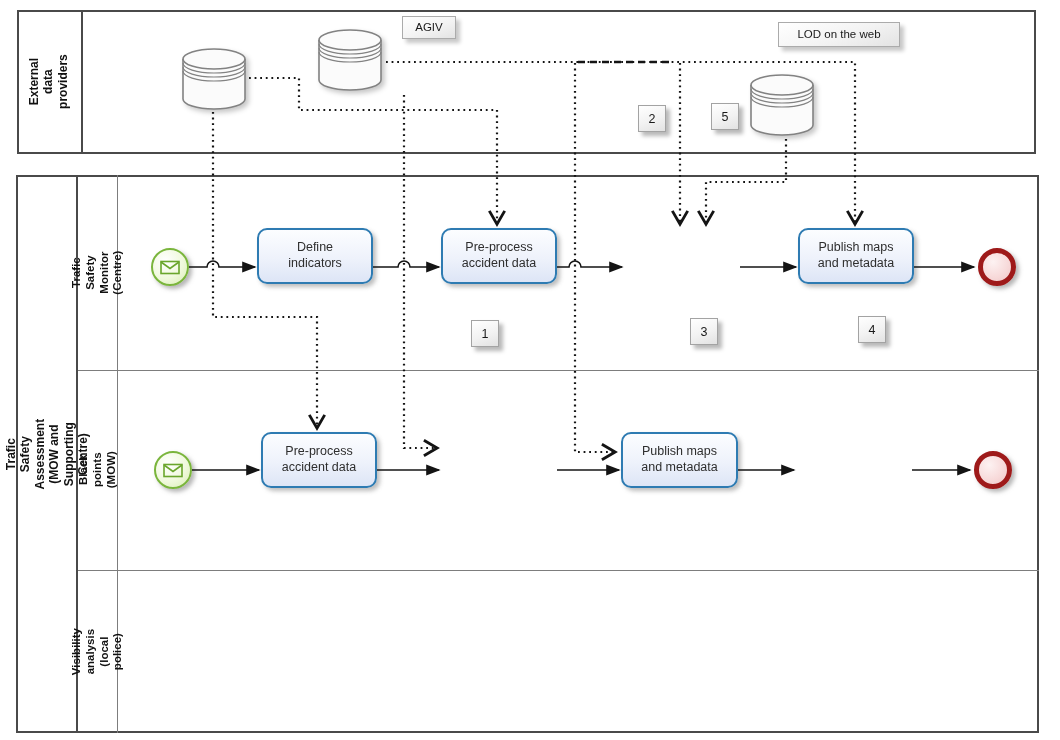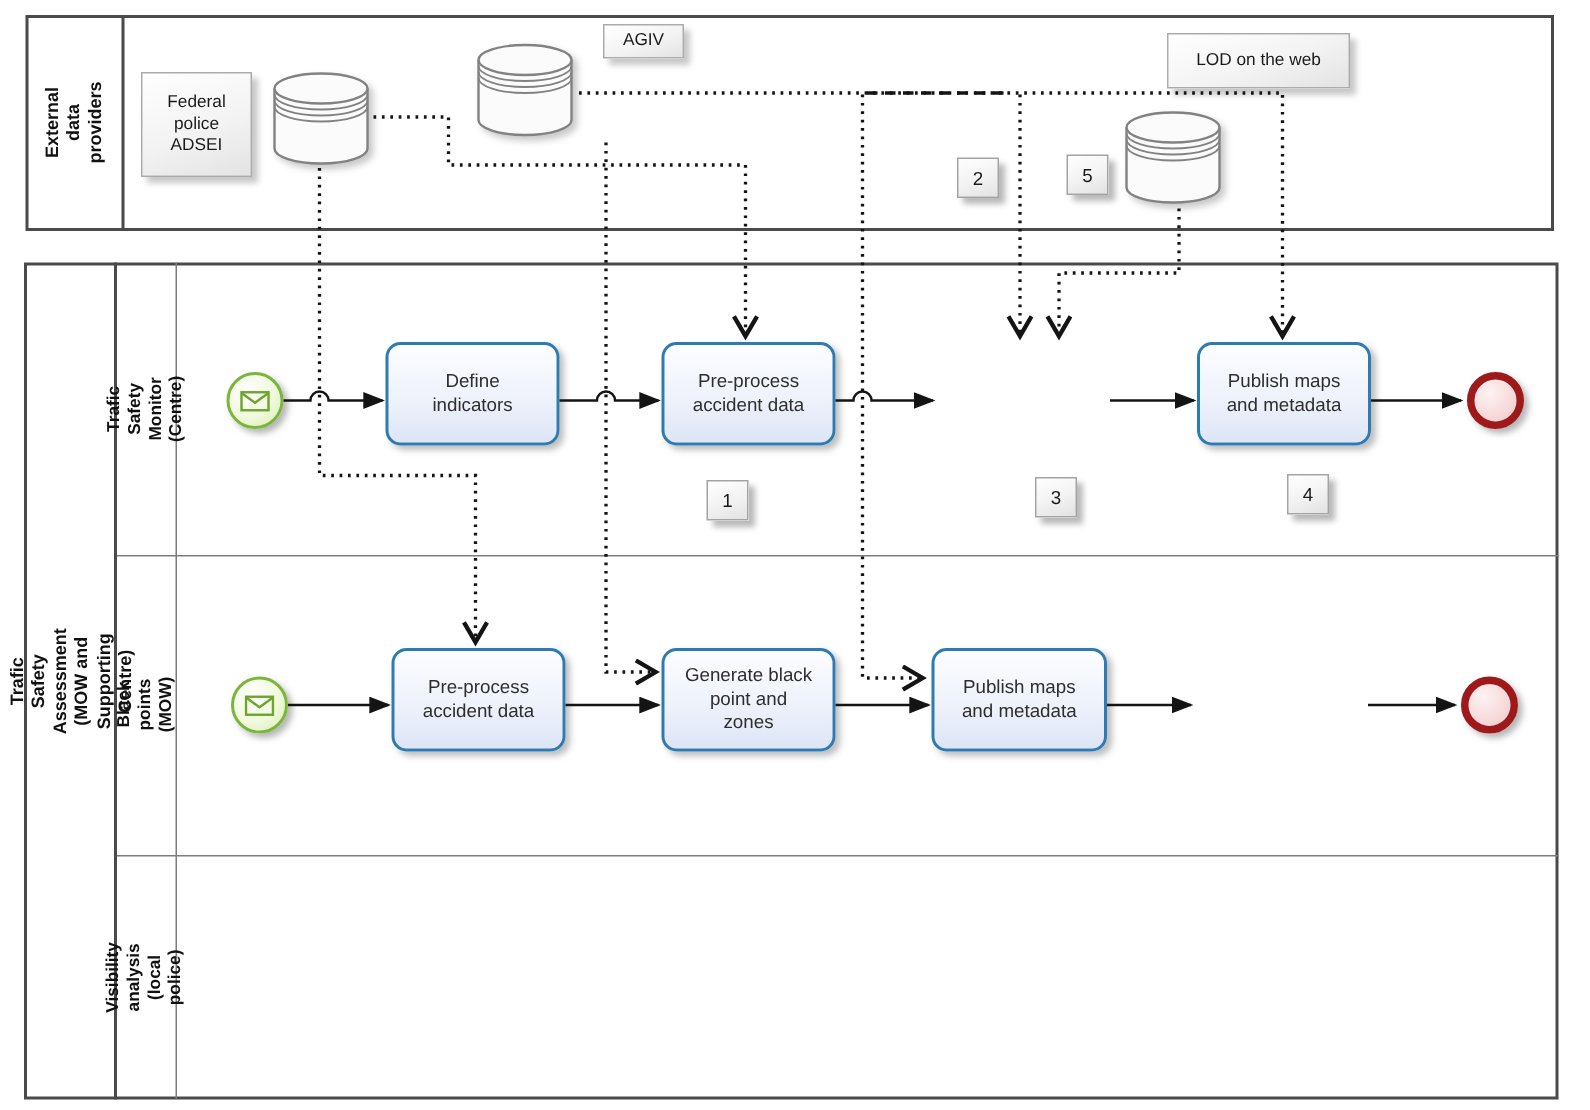--- a/index.html
+++ b/index.html
@@ -5,21 +5,21 @@
   *{box-sizing:border-box;}
   body{margin:0;background:#ffffff;}
   .stage{position:relative;width:1060px;height:740px;background:#ffffff;
          font-family:"Liberation Sans",sans-serif;overflow:hidden;}
   .pool{position:absolute;border:2px solid #4a4a4a;}
   .sep{position:absolute;background:#4a4a4a;}
   .sep-thin{position:absolute;background:#7d7d7d;}
   .vwrap{position:absolute;display:flex;align-items:center;justify-content:center;}
   .vtext{transform:rotate(-90deg);text-align:center;font-weight:bold;color:#111;
          line-height:1.2;white-space:normal;}
-  .task{position:absolute;height:69px;display:flex;align-items:center;justify-content:center;
+  .task{position:absolute;height:56px;display:flex;align-items:center;justify-content:center;
         text-align:center;border:2.5px solid #2e7bb2;border-radius:10px;
         background:linear-gradient(180deg,#fcfdff 0%,#eef2fb 55%,#dde5f6 100%);
         box-shadow:3px 3px 4px rgba(110,110,110,.45);
         font-size:12.5px;color:#2e2e2e;padding:0 13px;line-height:1.25;}
   .note{position:absolute;display:flex;align-items:center;justify-content:center;text-align:center;
         border:1px solid #ababab;
         background:linear-gradient(160deg,#ffffff 0%,#f3f3f3 55%,#e3e3e3 100%);
         box-shadow:4px 4px 4px rgba(0,0,0,.22);
         font-size:11.5px;color:#1a1a1a;line-height:1.3;}
   .badge{position:absolute;width:28px;height:27px;display:flex;align-items:center;justify-content:center;
@@ -63,27 +63,24 @@
   <div class="vwrap" style="left:79px;top:177px;width:38px;height:191px">
     <div class="vtext" style="width:152px;font-size:11.5px">Trafic Safety Monitor (Centre)</div>
   </div>
   <div class="vwrap" style="left:79px;top:372px;width:38px;height:196px">
     <div class="vtext" style="width:190px;font-size:11.5px">Black points (MOW)</div>
   </div>
   <div class="vwrap" style="left:79px;top:572px;width:38px;height:159px">
     <div class="vtext" style="width:148px;font-size:11.5px">Visibility analysis (local police)</div>
   </div>
 
-  <div class="note" style="left:94px;top:48px;width:74px;height:70px;padding:2px 4px">
-    <span>Federal police ADSEI</span>
-  </div>
   <div class="note" style="left:402px;top:16px;width:54px;height:23px">
     <span>AGIV</span>
   </div>
-  <div class="note" style="left:778px;top:22px;width:122px;height:37px">
+  <div class="note" style="left:778px;top:22px;width:122px;height:25px">
     <span>LOD on the web</span>
   </div>
 
   <svg class="cyl" style="left:181px;top:47px" width="66" height="66" viewBox="0 0 66 66">
     <path d="M2,12 L2,52 A31,10 0 0 0 64,52 L64,12" fill="#fbfbfb" stroke="#828282" stroke-width="1.6"></path>
     <ellipse cx="33" cy="12" rx="31" ry="10" fill="#fbfbfb" stroke="#828282" stroke-width="1.6"></ellipse>
     <path d="M2,16 A31,10 0 0 0 64,16" fill="none" stroke="#828282" stroke-width="1.2"></path>
     <path d="M2,20 A31,10 0 0 0 64,20" fill="none" stroke="#828282" stroke-width="1.2"></path>
     <path d="M2,24 A31,10 0 0 0 64,24" fill="none" stroke="#828282" stroke-width="1.2"></path>
   </svg>
@@ -137,23 +134,20 @@
 
   <div class="event start" style="left:154px;top:451px">
     <svg width="20" height="15" viewBox="0 0 20 15">
       <rect x="1" y="1.5" width="18" height="12" fill="none" stroke="#6aa62c" stroke-width="1.6"></rect>
       <path d="M1,2 L10,8.5 L19,2" fill="none" stroke="#6aa62c" stroke-width="1.6"></path>
     </svg>
   </div>
   <div class="task" style="left:261px;top:432px;width:116px">
     <span>Pre-process accident data</span>
     </div>
-  <div class="task" style="left:441px;top:432px;width:116px">
-    <span>Generate black point and zones</span>
-    </div>
   <div class="task" style="left:621px;top:432px;width:117px">
     <span>Publish maps and metadata</span>
     </div>
   <div class="event end" style="left:974px;top:451px"></div>
 
   <svg class="overlay" width="1060" height="740">
     <defs>
       <marker id="af" markerWidth="11" markerHeight="9" refX="8" refY="3.5" orient="auto">
         <path d="M0,0 L9,3.5 L0,7 Z" fill="#141414"></path>
       </marker>

